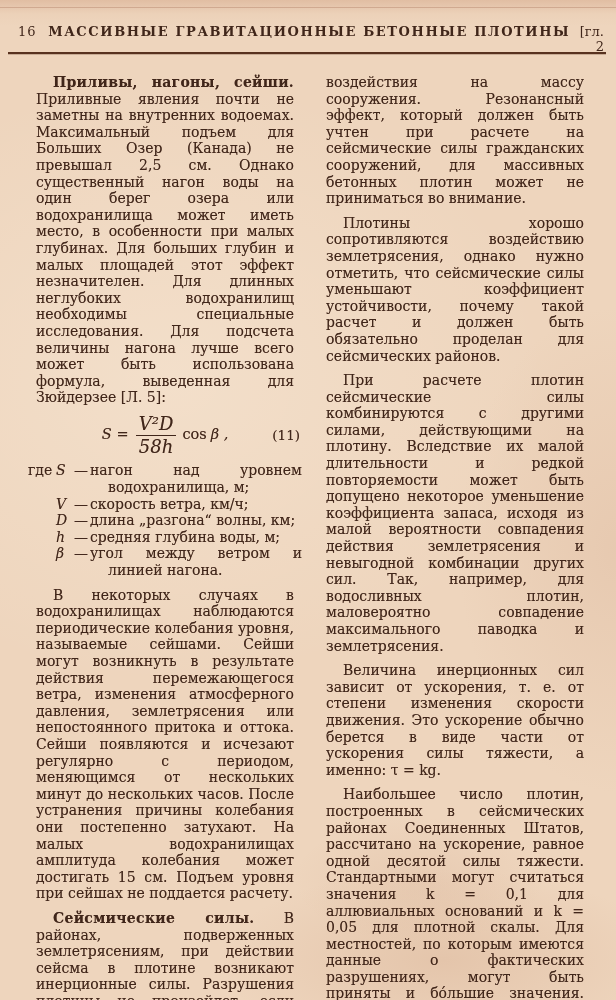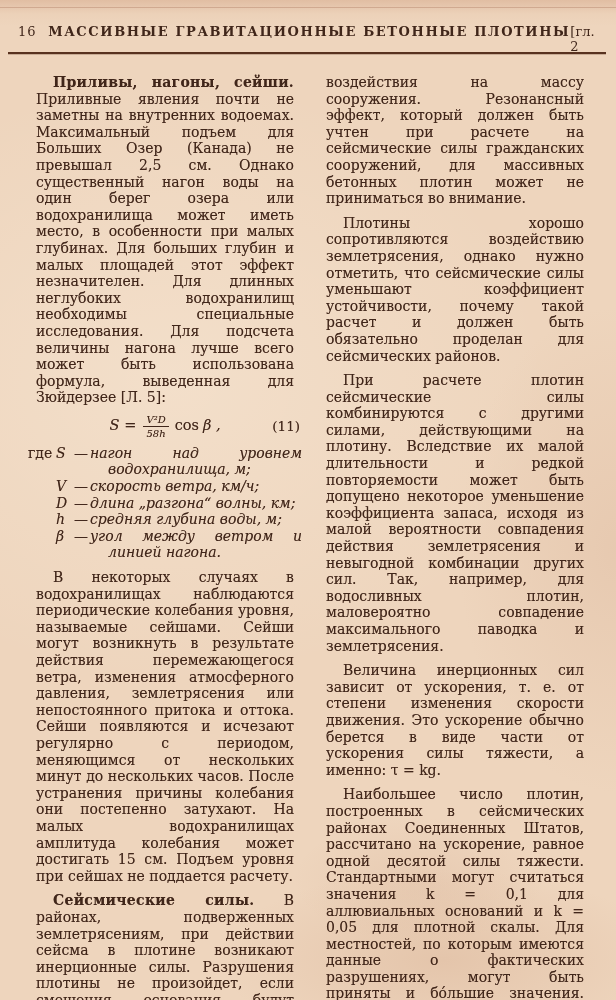--- a/index.html
+++ b/index.html
@@ -28,21 +28,21 @@
     position: absolute; top: 24px; left: 18px; right: 12px; height: 20px;
     display: flex; align-items: baseline;
     font-size: 13.5px;
   }
   .pagenum { width: 52px; font-size: 13px; letter-spacing: 1px; }
   .htitle {
     flex: 1; text-align: right;
     font-weight: 700; letter-spacing: 1.6px; font-size: 13px;
     white-space: nowrap;
   }
-  .chapter { width: 58px; text-align: left; font-size: 13px; }
+  .chapter { width: 58px; text-align: right; font-size: 13px; }
   .rule {
     position: absolute; top: 52px; left: 8px; right: 10px; height: 2px;
     background: #58321f;
     box-shadow: 0 1px 0 rgba(88,50,31,0.25);
   }
   .columns {
     position: absolute; top: 66px; left: 28px; right: 24px;
     display: flex; gap: 16px;
   }
   .col {
@@ -58,35 +58,35 @@
   .formula {
     position: relative;
     margin: 8px 0 6px;
     display: flex; align-items: center; justify-content: center;
     font-size: 14.5px; line-height: 1.1;
     text-indent: 0; text-align: center;
   }
   .fbody { display: inline-flex; align-items: center; gap: 4px; }
   .fvar { font-style: italic; }
   .feq { padding: 0 1px; }
-  .frac { display: inline-block; vertical-align: middle; margin: 0 2px; font-size: 10px; }
+  .frac { display: inline-block; vertical-align: middle; margin: 0 2px; font-size: 18px; }
   .fnum { display: block; border-bottom: 1.2px solid #40261a; padding: 0 3px 1px; line-height: 1.1; }
   .fden { display: block; padding-top: 1px; line-height: 1.1; }
   .eqno { position: absolute; right: 2px; top: 50%; transform: translateY(-50%); font-size: 13.5px; }
 
   .defs {
     display: grid;
     grid-template-columns: 28px 18px 16px 1fr;
     margin: 2px 0 6px;
     text-align: left;
   }
   .def-where { grid-column: 1; }
   .def-var { grid-column: 2; font-style: italic; }
   .def-dash { grid-column: 3; }
-  .def-text { grid-column: 4; padding-left: 18px; text-indent: -18px; text-align: justify; font-style: italic; }
+  .def-text { grid-column: 4; padding-left: 18px; text-indent: -18px; text-align: justify; }
 </style>
 </head>
 <body>
 
 <div class="page">
   <div class="top-line"></div>
 
   <div class="header">
     <span class="pagenum">16</span>
     <span class="htitle">МАССИВНЫЕ ГРАВИТАЦИОННЫЕ БЕТОННЫЕ ПЛОТИНЫ</span>

